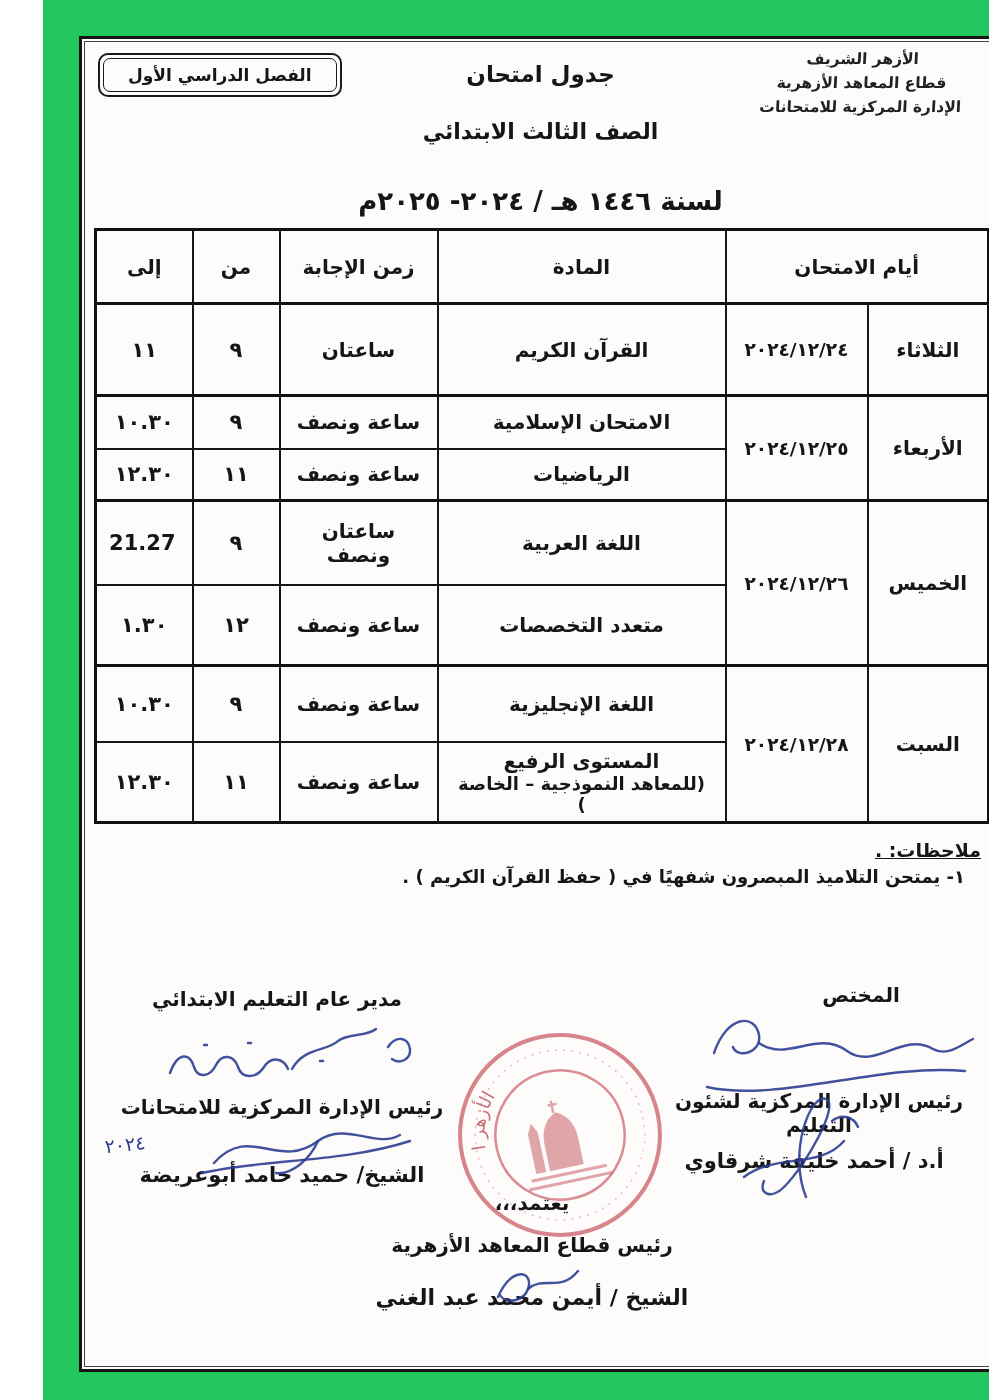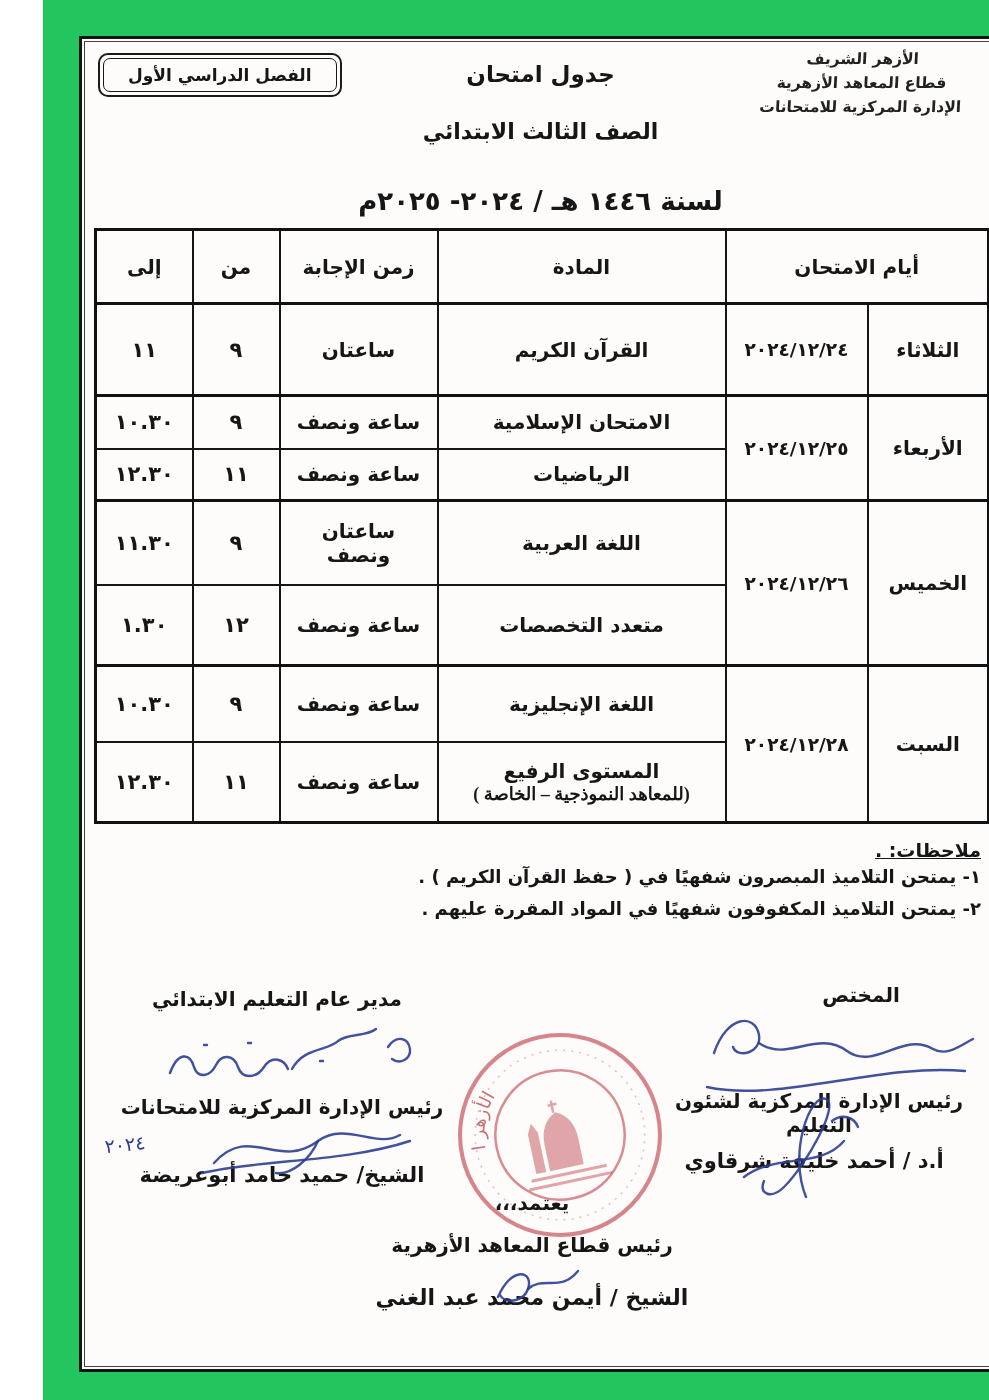--- a/index.html
+++ b/index.html
@@ -30,26 +30,26 @@
   td.c-date{font-size:18.5px;letter-spacing:.5px;}
   td.c-subj{font-size:20px;}
   td.c-dur{font-size:20px;}
   td.c-num{font-size:21px;}
   tr.gtop td{border-top:3.5px solid #111;}
   tr.split td{border-top-width:1.5px;border-top-color:#555;}
   tr.h-head{height:74px;} tr.h-tue{height:92px;}
   tr.h-wed1{height:53px;} tr.h-wed2{height:52px;}
   tr.h-thu1{height:84px;} tr.h-thu2{height:81px;}
   tr.h-sat1{height:76px;} tr.h-sat2{height:81px;}
-  .subj-note{font-size:18px;font-family:Liberation Serif, serif;}
+  .subj-note{font-size:18px;}
 
   
   .notes{position:absolute;top:800px;right:18px;text-align:right;z-index:2;}
   .notes-heading{font-size:19px;font-weight:700;text-decoration:underline;}
-  .note-item{font-size:18px;font-weight:700;line-height:1.75;}
+  .note-item{font-size:18px;font-weight:700;line-height:1.75;margin-right:16px;}
 
   
   .sig-title{position:absolute;text-align:center;font-weight:700;font-size:20px;z-index:2;}
   .sig-name{position:absolute;text-align:center;font-weight:700;font-size:21px;z-index:2;}
   .pos-right-top{top:944px;right:28px;width:220px;}
   .pos-left-top{top:948px;left:30px;width:330px;}
   .pos-right-mid{top:1050px;right:0px;width:360px;}
   .pos-right-name{top:1110px;right:20px;width:330px;}
   .pos-left-mid{top:1056px;left:15px;width:370px;}
   .pos-left-name{top:1124px;left:15px;width:370px;}
@@ -130,21 +130,21 @@
           <td class="c-num">١١</td>
           <td class="c-num">١٢.٣٠</td>
         </tr>
 
         <tr class="h-thu1 gtop">
           <td class="c-day" rowspan="2">الخميس</td>
           <td class="c-date" rowspan="2">٢٠٢٤/١٢/٢٦</td>
           <td class="c-subj">اللغة العربية</td>
           <td class="c-dur">ساعتان ونصف</td>
           <td class="c-num">٩</td>
-          <td class="c-num">١١.٣٠</td>
+          <td class="c-num">21.27</td>
         </tr>
         <tr class="h-thu2 split">
           <td class="c-subj">متعدد التخصصات</td>
           <td class="c-dur">ساعة ونصف</td>
           <td class="c-num">١٢</td>
           <td class="c-num">١.٣٠</td>
         </tr>
 
         <tr class="h-sat1 gtop">
           <td class="c-day" rowspan="2">السبت</td>
@@ -163,21 +163,20 @@
           <td class="c-num">١١</td>
           <td class="c-num">١٢.٣٠</td>
         </tr>
       </tbody>
         </table>
     </div>
 
     <div class="notes">
       <div class="notes-heading">ملاحظات: .</div>
       <div class="note-item">١- يمتحن التلاميذ المبصرون شفهيًا في ( حفظ القرآن الكريم ) .</div>
-      <div class="note-item">٢- يمتحن التلاميذ المكفوفون شفهيًا في المواد المقررة عليهم .</div>
     </div>
 
     <div class="sig-title pos-right-top">المختص</div>
     <svg class="ink s1" viewBox="0 0 300 115">
       <path d="M25,52 C38,14 66,12 70,34 C73,52 48,58 44,46"></path>
       <path d="M70,42 C98,62 128,28 158,50 C186,70 214,30 244,48 C258,56 272,44 284,38"></path>
       <path d="M18,86 C90,102 190,62 276,70"></path>
     </svg>
 
     <div class="sig-title pos-left-top">مدير عام التعليم الابتدائي</div>

